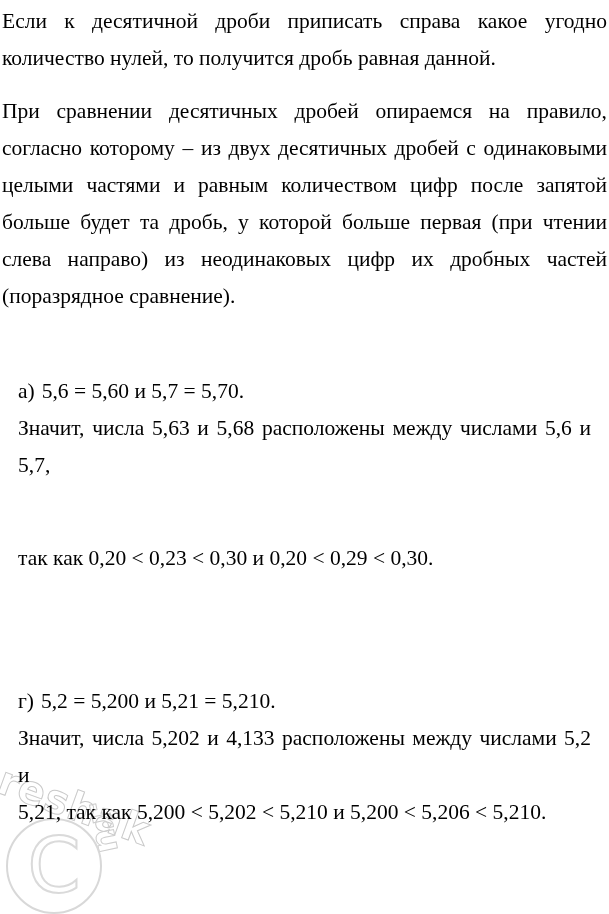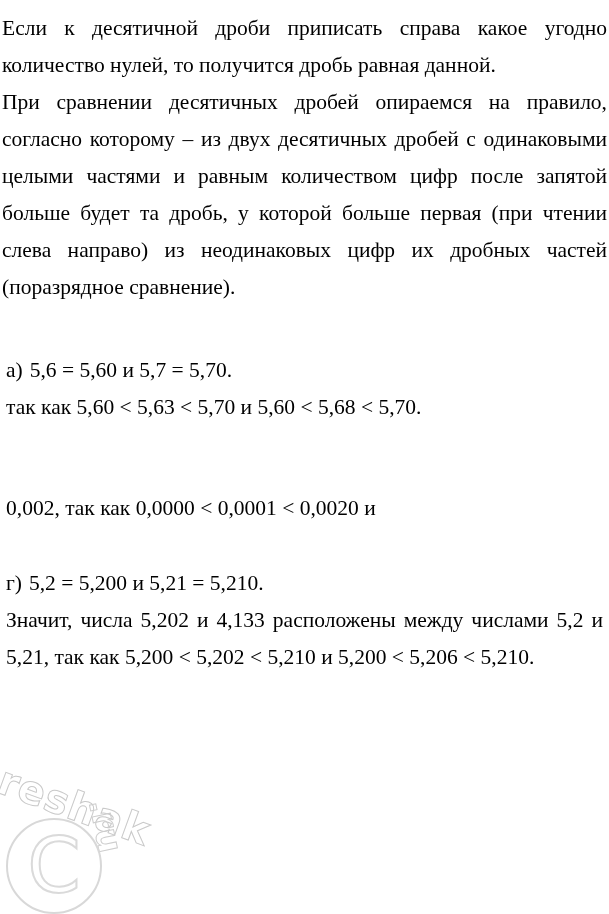--- a/index.html
+++ b/index.html
@@ -83,40 +83,40 @@
     font-family: "DejaVu Sans", sans-serif;
     font-size: 76px;
     color: transparent;
     -webkit-text-stroke: 2px #dadada;
   }
 
   
   .content {
     position: absolute;
     left: 0;
-    top: 9px;
+    top: 2px;
     width: 609px;
     z-index: 2;
   }
 
   .para {
     text-align: justify;
     text-align-last: left;
     font-size: 21.5px;
     line-height: 37px;
     margin: 0;
     padding: 0 2px 0 2px;
     word-spacing: 0px;
   }
 
   .para.p-intro1 { margin-top: 1px; }
-  .para.p-intro2 { margin-top: 0px; font-family: Liberation Serif, serif; }
+  .para.p-intro2 { margin-top: 16px; font-family: Liberation Serif, serif; }
 
   .block {
-    margin: 4px;
+    margin: 16px;
     padding: 0 2px 0 2px;
   }
 
   .line {
     font-size: 21.5px;
     line-height: 37px;
     white-space: nowrap;
   }
 
   .line.justified {
@@ -150,32 +150,32 @@
     <p class="para p-intro1">Если к десятичной дроби приписать справа какое угодно количество нулей, то получится дробь равная данной.</p>
 
     <p class="para p-intro2">При сравнении десятичных дробей опираемся на правило, согласно которому – из двух десятичных дробей с одинаковыми целыми частями и равным количеством цифр после запятой больше будет та дробь, у которой больше первая (при чтении слева направо) из неодинаковых цифр их дробных частей (поразрядное сравнение).</p>
 
     <div class="spacer-a"></div>
 
     <div class="block">
       <div class="line">
         <span>а)</span><span class="gap-s"></span><span class="mathtxt">5,6 = 5,60  и  5,7 = 5,70.</span>
       </div>
-      <div class="line">так как  5,60 &lt; 5,63 &lt; 5,70  и  5,60 &lt; 5,68 &lt; 5,70.</div>
+      <div class="line justified">Значит, числа 5,63 и 5,68  расположены между числами 5,6 и 5,7,</div>
     </div>
 
     <div class="spacer-b"></div>
 
     <div class="block">
+      <div class="line">так как  0,20 &lt; 0,23 &lt; 0,30  и  0,20 &lt; 0,29 &lt; 0,30.</div>
     </div>
 
     <div class="spacer-c"></div>
 
     <div class="block">
-      <div class="line">0,002, так как  0,0000 &lt; 0,0001 &lt; 0,0020  и</div>
     </div>
 
     <div class="spacer-d"></div>
 
     <div class="block">
       <div class="line">
         <span>г)</span><span class="gap-s"></span><span class="mathtxt">5,2 = 5,200  и  5,21 = 5,210.</span>
       </div>
       <div class="line justified">Значит, числа 5,202 и 4,133  расположены между числами 5,2 и</div>
       <div class="line">5,21, так как  5,200 &lt; 5,202 &lt; 5,210  и  5,200 &lt; 5,206 &lt; 5,210.</div>

